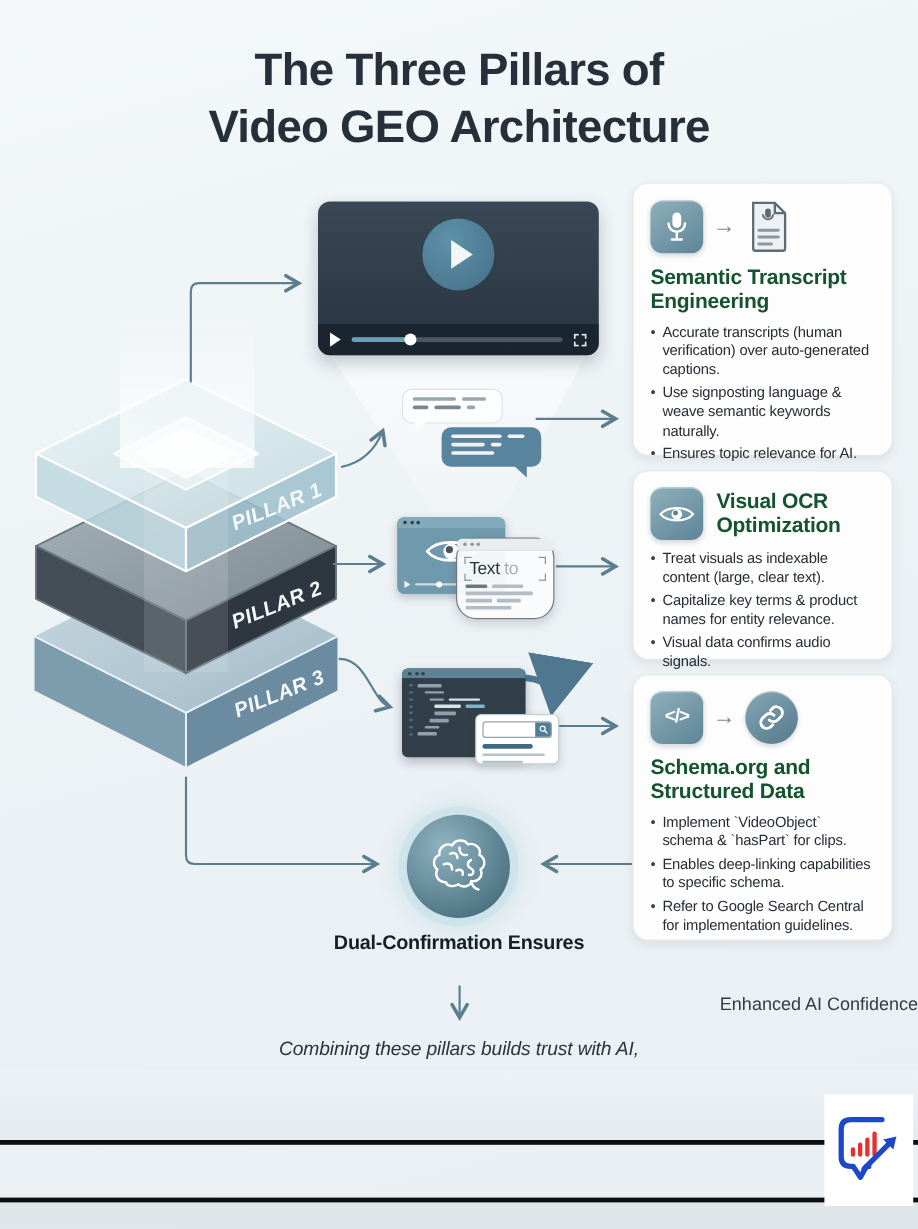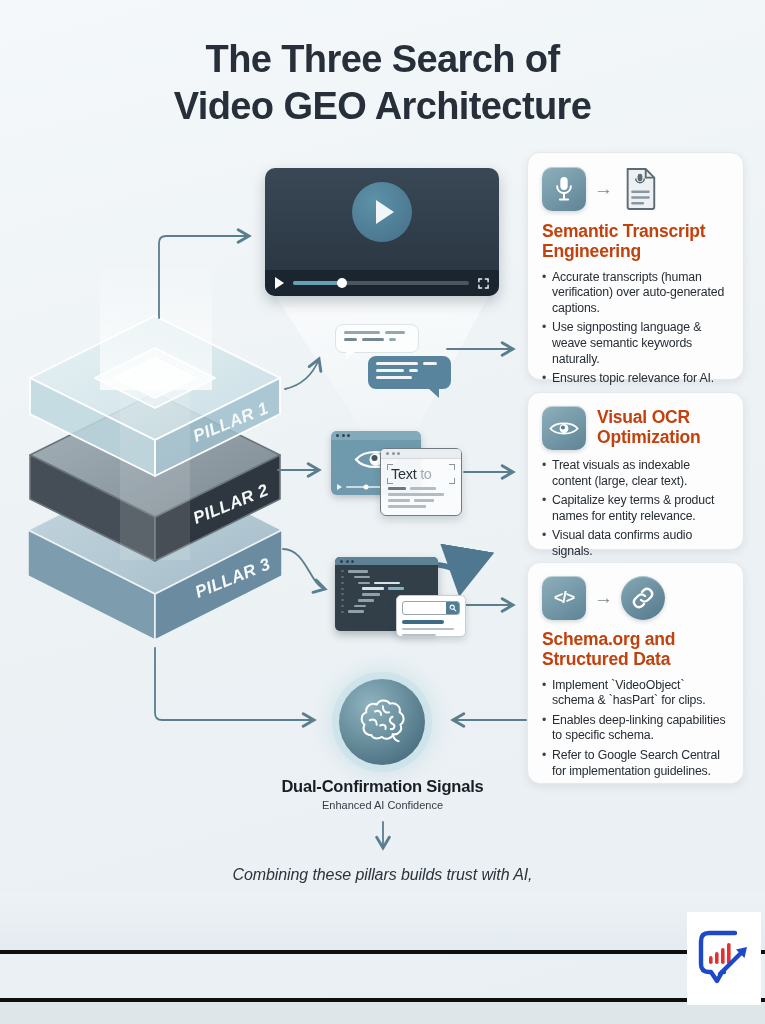--- a/index.html
+++ b/index.html
@@ -52,21 +52,21 @@
   .win-bar{height:9px;border-radius:6px 6px 0 0;display:flex;align-items:center;gap:2.5px;padding:0 5px;}
   .ocr-video .win-bar{background:#83aabb;}
   .dot{width:3px;height:3px;border-radius:50%;}
   .dot-dark{background:#31424c}.dot-gray{background:#8b959c}
   .eye-wrap{display:flex;justify-content:center;margin-top:6px;}
   .mini-controls{position:absolute;left:6px;right:8px;bottom:5px;display:flex;align-items:center;gap:4px;}
   .mini-play{width:0;height:0;border-left:5px solid #eef4f6;border-top:3.5px solid transparent;border-bottom:3.5px solid transparent;}
   .mini-track{flex:1;height:2px;background:rgba(255,255,255,.65);border-radius:1px;position:relative;}
   .mini-knob{position:absolute;left:30%;top:50%;transform:translate(-50%,-50%);width:5px;height:5px;border-radius:50%;background:#fff;}
   .ocr-text{position:absolute;left:380px;top:448px;width:82px;height:68px;z-index:4;
-    background:rgba(250,251,252,.95);border:1.5px solid #6f7a81;border-radius:6px;box-sizing:border-box;
+    background:rgba(250,251,252,.95);border:1.5px solid #6f7a81;border-radius:17px;box-sizing:border-box;
     box-shadow:0 4px 8px rgba(40,60,70,.18);}
   .ocr-text .win-bar{background:#e9edef;border-radius:4px 4px 0 0;border-bottom:1px solid #d3d9dd;}
   .ocr-phrase{position:relative;margin:5px 6px 3px;padding:2px 4px;white-space:nowrap;
     font-size:14.5px;letter-spacing:-.3px;}
   .ocr-dark{color:#2b3339;font-weight:400;}
   .ocr-light{color:#a3adb3;}
   .corner{position:absolute;width:5px;height:5px;border:0 solid #8a949b;}
   .c-tl{left:0;top:0;border-left-width:1.5px;border-top-width:1.5px;}
   .c-bl{left:0;bottom:0;border-left-width:1.5px;border-bottom-width:1.5px;}
   .c-tr{right:0;top:0;border-right-width:1.5px;border-top-width:1.5px;}
@@ -104,36 +104,36 @@
   .icon-square{width:44px;height:44px;border-radius:10px;flex:none;
     background:linear-gradient(145deg,#8fb0bc,#5d8496);
     display:flex;align-items:center;justify-content:center;
     box-shadow:inset 0 1px 0 rgba(255,255,255,.45),0 2px 4px rgba(50,70,82,.2);}
   .icon-circle{width:44px;height:44px;border-radius:50%;flex:none;
     background:linear-gradient(145deg,#85a8b5,#54798c);
     display:flex;align-items:center;justify-content:center;
     box-shadow:inset 0 1px 0 rgba(255,255,255,.4),0 2px 4px rgba(50,70,82,.2);}
   .icon-arrow{font-size:19px;color:#7b878e;flex:none;}
   .code-glyph{color:#fff;font-weight:700;font-size:16px;letter-spacing:-1px;}
-  .card-title{font-size:17.5px;font-weight:700;color:#c2410c;line-height:1.13;
+  .card-title{font-size:17.5px;font-weight:700;color:#14532d;line-height:1.13;
     letter-spacing:-.2px;margin-top:10px;}
   .card-2 .hdr{display:flex;align-items:center;gap:11px;}
   .card-2 .card-title{margin-top:0;}
   .bullets{list-style:none;margin:8px 0 0;padding:0;font-size:12.3px;line-height:1.27;color:#262d34;}
   .bullets li{position:relative;padding-left:10px;margin-bottom:4px;letter-spacing:-.15px;}
   .bullets li::before{content:"•";position:absolute;left:0;top:0;color:#3a424a;}
   
   .brain{position:absolute;left:339px;top:679px;width:86px;height:86px;border-radius:50%;z-index:3;
     background:radial-gradient(circle at 35% 30%,#8fb3bf,#4d7383 78%);
     box-shadow:0 0 0 7px rgba(195,224,231,.5),0 0 18px 10px rgba(180,215,224,.45);
     display:flex;align-items:center;justify-content:center;}
   .conv-title{position:absolute;top:777px;left:0;right:0;text-align:center;z-index:3;
     font-size:16.5px;font-weight:700;color:#171e25;letter-spacing:-.2px;}
-  .conv-sub{position:absolute;top:799px;left:0;right:0;text-align:center;z-index:3;
-    font-size:11px;color:#333c45;}
+  .conv-sub{position:absolute;top:829px;left:0;right:0;text-align:right;z-index:3;
+    font-size:15px;color:#333c45;}
   .conclusion{position:absolute;top:864px;left:0;right:0;text-align:center;z-index:3;
     font-size:16px;line-height:1.38;color:#2b333c;letter-spacing:-.1px;font-style:italic;}
   
   .pre-footer{position:absolute;left:0;top:892px;width:765px;height:58px;
     background:linear-gradient(#edf2f5,#e4ebf1);z-index:2;}
   .footer-line{position:absolute;left:0;width:765px;height:4px;background:#0e0e0e;z-index:6;}
   .fl-top{top:950px;}
   .fl-bottom{top:998px;}
   .footer-band{position:absolute;left:0;top:954px;width:765px;height:44px;background:#ffffff;z-index:5;
     display:flex;align-items:center;justify-content:center;}
@@ -142,21 +142,21 @@
   .footer-strip{position:absolute;left:0;top:1002px;width:765px;height:22px;background:#dfe6ea;z-index:5;}
   .logo-box{position:absolute;left:687px;top:912px;width:74px;height:93px;background:#fff;z-index:7;
     display:flex;align-items:center;justify-content:center;}
 </style>
 </head>
 <body>
 
 <div class="canvas">
 
   <div class="main-title">
-    <div>The Three Search of</div>
+    <div>The Three Pillars of</div>
     <div>Video GEO Architecture</div>
   </div>
 
   <svg class="layer-svg z1" viewBox="0 0 765 1024">
     <defs>
       <linearGradient id="beam" x1="0" y1="0" x2="0" y2="1">
         <stop offset="0%" stop-color="#ffffff" stop-opacity="0.08"></stop>
         <stop offset="55%" stop-color="#ffffff" stop-opacity="0.5"></stop>
         <stop offset="100%" stop-color="#ffffff" stop-opacity="0.75"></stop>
       </linearGradient>
@@ -454,21 +454,21 @@
         <path d="M20 47 C13 47 9 41 12 35 C7 31 8 23 14 21 C13 14 20 9 26 12 C29 6 38 6 41 11 C48 9 54 15 52 21 C58 24 58 32 53 35 C56 41 51 47 45 46 C43 51 36 53 32 49 C27 52 21 51 20 47 Z"></path>
         <path d="M44 46 C45 50 47 53 51 54"></path>
         <path d="M24 20 C28 18 31 20 31 24"></path>
         <path d="M33 14 C33 20 36 22 40 21"></path>
         <path d="M18 30 C23 28 26 30 26 35"></path>
         <path d="M44 26 C40 28 40 32 44 34 C48 36 46 41 42 40"></path>
         <path d="M30 36 C34 34 37 36 36 40"></path>
       </g>
     </svg>
   </div>
-  <div class="conv-title">Dual-Confirmation Signals</div>
+  <div class="conv-title">Dual-Confirmation Ensures</div>
   <div class="conv-sub">Enhanced AI Confidence</div>
 
   <div class="conclusion">
     <div>Combining these pillars builds trust with AI,</div>
   </div>
 
   <div class="pre-footer"></div>
   <div class="footer-line fl-top"></div>
   <div class="footer-line fl-bottom"></div>
   <div class="footer-strip"></div>

